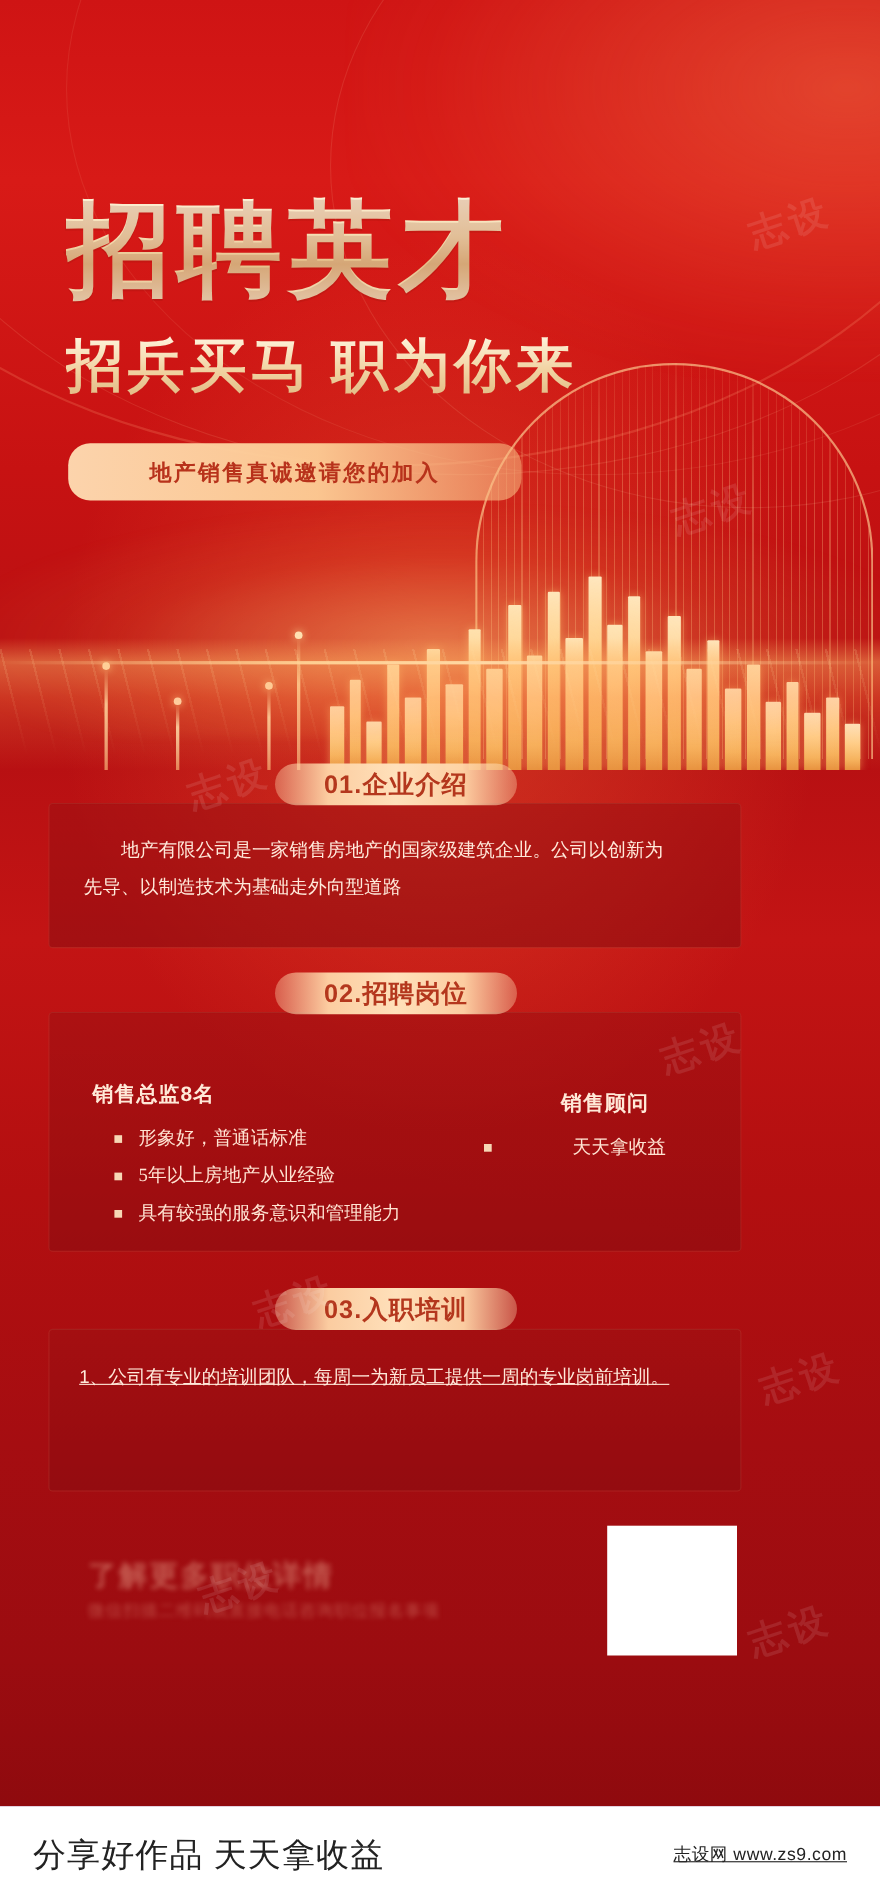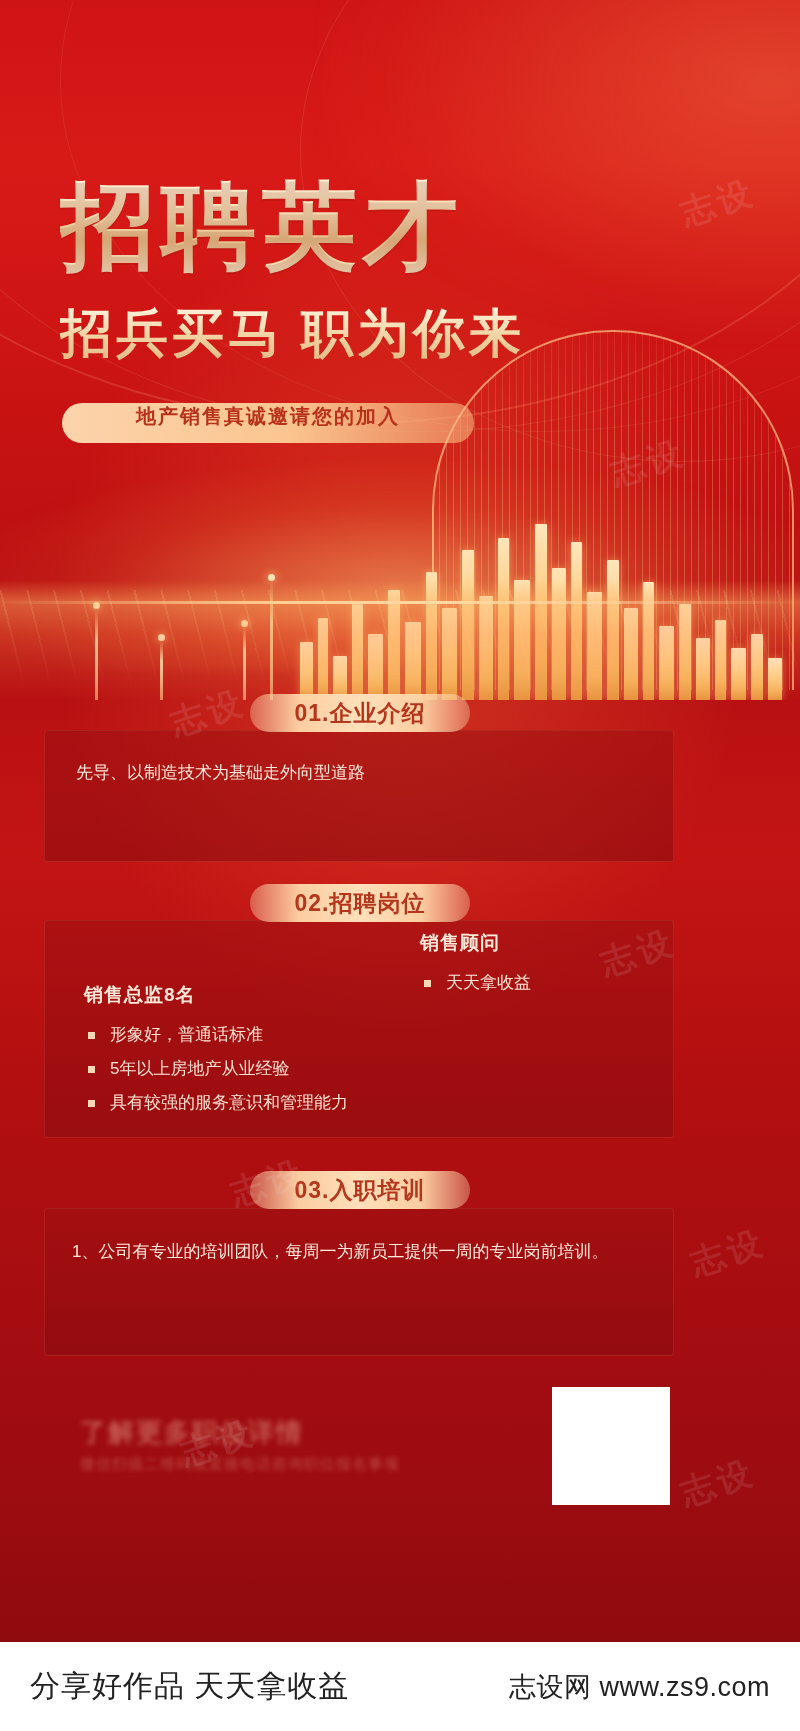--- a/index.html
+++ b/index.html
@@ -84,24 +84,25 @@
     -webkit-background-clip: text;
     background-clip: text;
     color: transparent;
   }
 
   .pill-invite {
     position: absolute;
     left: 62px;
     top: 403px;
     width: 412px;
-    height: 40px;
+    height: 52px;
     border-radius: 20px;
     background: linear-gradient(90deg, rgba(255,222,180,0.95) 0%, rgba(253,206,150,0.95) 55%, rgba(250,190,130,0.55) 100%);
     display: flex;
+    align-items: center;
     justify-content: center;
   }
   .pill-invite span {
     font-size: 20px;
     letter-spacing: 2px;
     color: #b8321b;
     font-weight: 600;
   }
 
   
@@ -228,21 +229,21 @@
     font-size: 17px;
     line-height: 34px;
   }
 
   .job-col-title {
     color: #ffe9d8;
     font-size: 19px;
     font-weight: 700;
     letter-spacing: 1px;
   }
-  .job-list { list-style: none; margin: 0; padding: 0; }
+  .job-list { list-style: none; margin: 16px; padding: 0; font-family: Liberation Serif, serif; }
   .job-list li {
     position: relative;
     color: #ffe3d2;
     font-size: 17px;
     line-height: 34px;
     padding-left: 26px;
   }
   .job-list li::before {
     content: "";
     position: absolute;
@@ -304,23 +305,24 @@
     justify-content: space-between;
     padding: 0 30px;
     box-sizing: border-box;
   }
   .bb-left {
     font-size: 30px;
     color: #222222;
     letter-spacing: 1px;
   }
   .bb-right {
-    font-size: 27px;
+    font-size: 16px;
     color: #222222;
     letter-spacing: 0.5px;
+    text-decoration: underline;
   }
 </style>
 </head>
 <body>
 
 <div class="page">
 
   <div class="poster">
 
     <div class="heroBlock">
@@ -386,45 +388,46 @@
     <div class="headline">招聘英才</div>
     <div class="subhead">招兵买马 职为你来</div>
 
     <div class="pill-invite">
       <span>地产销售真诚邀请您的加入</span>
     </div>
 
     <div class="panel" style="left:44px; top:730px; width:628px; height:130px;"></div>
     <div class="section-title" style="left:250px; top:694px; width:220px;text-align:center;">01.企业介绍</div>
     <div class="body-text" style="position:absolute; left:76px; top:756px; width:570px;">
+      <div style="text-indent:34px;">地产有限公司是一家销售房地产的国家级建筑企业。公司以创新为</div>
       <div>先导、以制造技术为基础走外向型道路</div>
     </div>
 
     <div class="panel" style="left:44px; top:920px; width:628px; height:216px;"></div>
     <div class="section-title" style="left:250px; top:884px; width:220px;">02.招聘岗位</div>
 
     <div style="position:absolute; left:84px; top:982px; width:300px;">
       <div class="job-col-title">销售总监8名</div>
       <ul class="job-list" style="margin-top:10px;">
         <li>形象好，普通话标准</li>
         <li>5年以上房地产从业经验</li>
         <li>具有较强的服务意识和管理能力</li>
       </ul>
     </div>
 
-    <div style="position:absolute; left:420px; top:930px; width:260px;">
+    <div style="position:absolute; left:420px; top:990px; width:260px;text-align:center;">
       <div class="job-col-title">销售顾问</div>
       <ul class="job-list" style="margin-top:10px;">
         <li>天天拿收益</li>
       </ul>
     </div>
 
     <div class="panel" style="left:44px; top:1208px; width:628px; height:146px;"></div>
     <div class="section-title" style="left:250px; top:1171px; width:220px;">03.入职培训</div>
-    <div class="body-text" style="position:absolute; left:72px; top:1235px; width:590px;">
+    <div class="body-text" style="position:absolute; left:72px; top:1235px; width:590px;text-decoration:underline;">
       <div>1、公司有专业的培训团队，每周一为新员工提供一周的专业岗前培训。</div>
     </div>
 
     <div class="footer-blur-1">了解更多职位详情</div>
     <div class="footer-blur-2">微信扫描二维码或直接电话咨询职位报名事项</div>
     <div class="qr"></div>
 
     <div class="wm" style="left:680px; top:180px; transform:rotate(-18deg);">志设</div>
     <div class="wm" style="left:610px; top:440px; transform:rotate(-18deg);">志设</div>
     <div class="wm" style="left:170px; top:690px; transform:rotate(-18deg);">志设</div>

